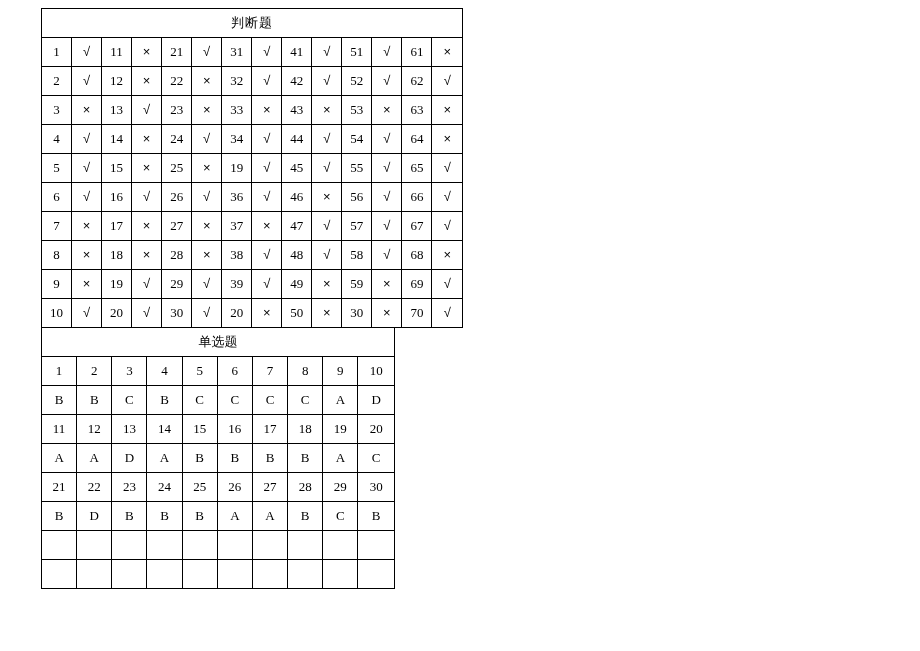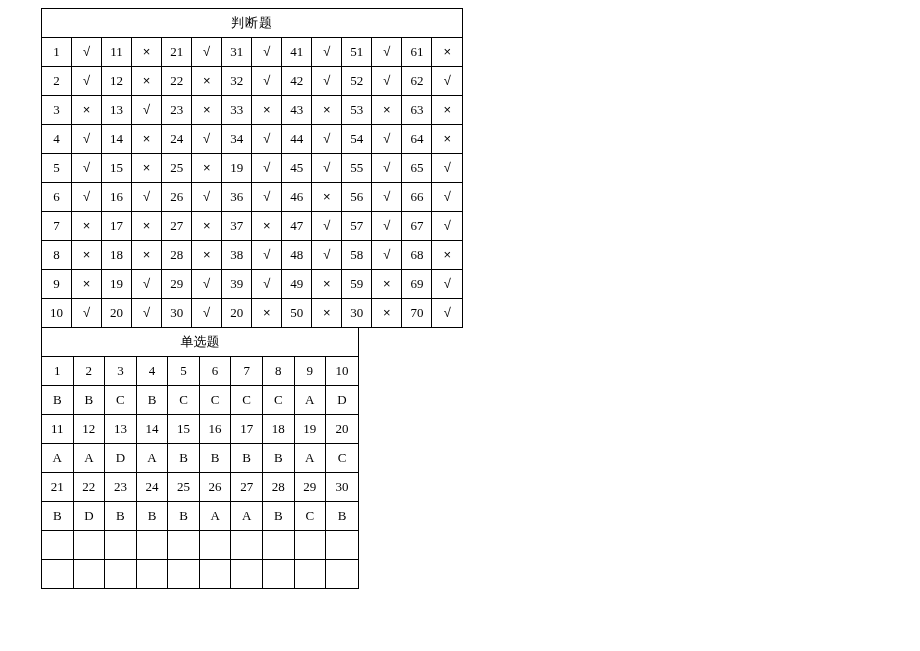--- a/index.html
+++ b/index.html
@@ -31,21 +31,21 @@
       width: 422px;
       margin-left: 33px;
       border-radius: 7px;
     }
     .table1 td { width: calc(354px / 14); }
     .table1 .title-row td {
       height: 28px;
       letter-spacing: 1px;
     }
     .table2 {
-      width: 318px;
+      width: 354px;
       margin-left: 33px;
       border-top: none;
     }
     .table2 td { width: calc(354px / 10); }
     .table2 tr:first-child td { border-top: none; }
     .mark { font-family: "Arial", sans-serif; }
     .check::before { content: "\221A"; }
     .cross::before { content: "\00D7"; }
   </style>
 </head>

